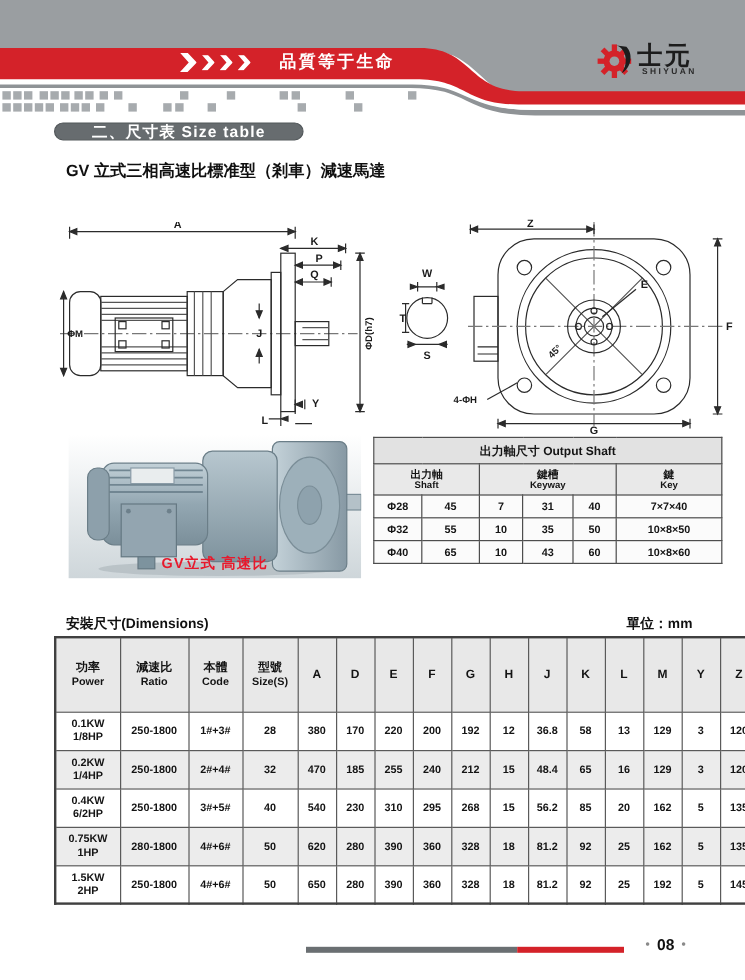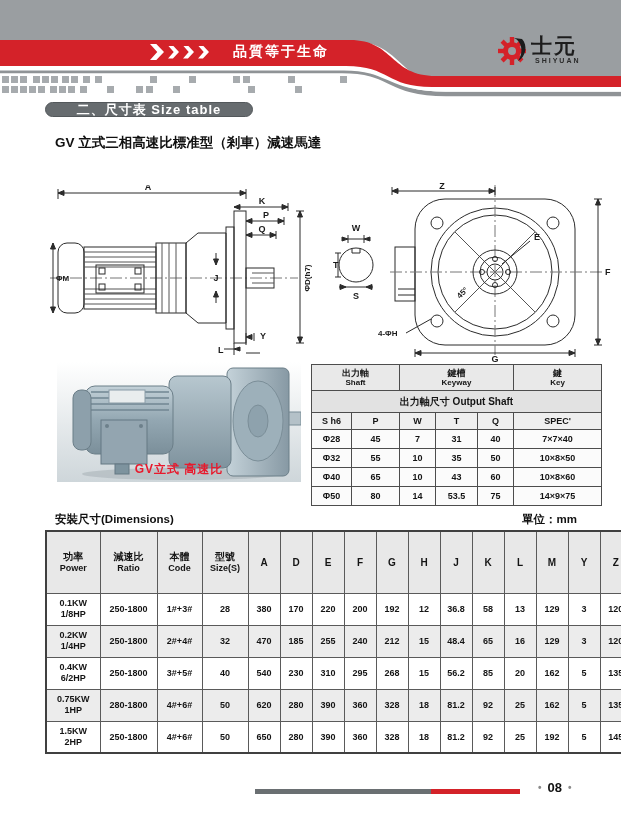--- a/index.html
+++ b/index.html
@@ -313,44 +313,36 @@
     <colgroup>
       <col style="width:40px">
         <col style="width:48px">
         <col style="width:36px">
       <col style="width:42px">
         <col style="width:36px">
         <col style="width:88px">
     </colgroup>
     <tbody>
       <tr>
+          <td colspan="6" class="os-title">出力軸尺寸 Output Shaft</td>
+        </tr>
+      <tr>
         <td colspan="2" class="grp">
           <div class="zh">出力軸</div>
           <div class="en">Shaft</div>
         </td>
         <td colspan="3" class="grp">
           <div class="zh">鍵槽</div>
           <div class="en">Keyway</div>
         </td>
         <td class="grp">
           <div class="zh">鍵</div>
           <div class="en">Key</div>
         </td>
       </tr>
-      <tr>
-          <td colspan="6" class="os-title">出力軸尺寸 Output Shaft</td>
-        </tr>
-      <tr class="colhead" id="os-cols">
-          <td>S  h6</td>
-          <td>P</td>
-          <td>W</td>
-          <td>T</td>
-          <td>Q</td>
-          <td>SPEC'</td>
-        </tr>
     </tbody>
     <tbody id="os-body">
         <tr class="drow">
           <td>Φ28</td>
           <td>45</td>
           <td>7</td>
           <td>31</td>
           <td>40</td>
           <td>7×7×40</td>
         </tr>
@@ -362,28 +354,20 @@
           <td>50</td>
           <td>10×8×50</td>
         </tr>
         <tr class="drow">
           <td>Φ40</td>
           <td>65</td>
           <td>10</td>
           <td>43</td>
           <td>60</td>
           <td>10×8×60</td>
-        </tr>
-        <tr class="drow">
-          <td>Φ50</td>
-          <td>80</td>
-          <td>14</td>
-          <td>53.5</td>
-          <td>75</td>
-          <td>14×9×75</td>
         </tr>
       </tbody>
   </table>
 
   <div class="dim-label">安裝尺寸(Dimensions)</div>
   <div class="dim-unit">單位：mm</div>
 
   <table class="dim">
     <colgroup id="dim-cols">
         <col style="width: 54px;">

